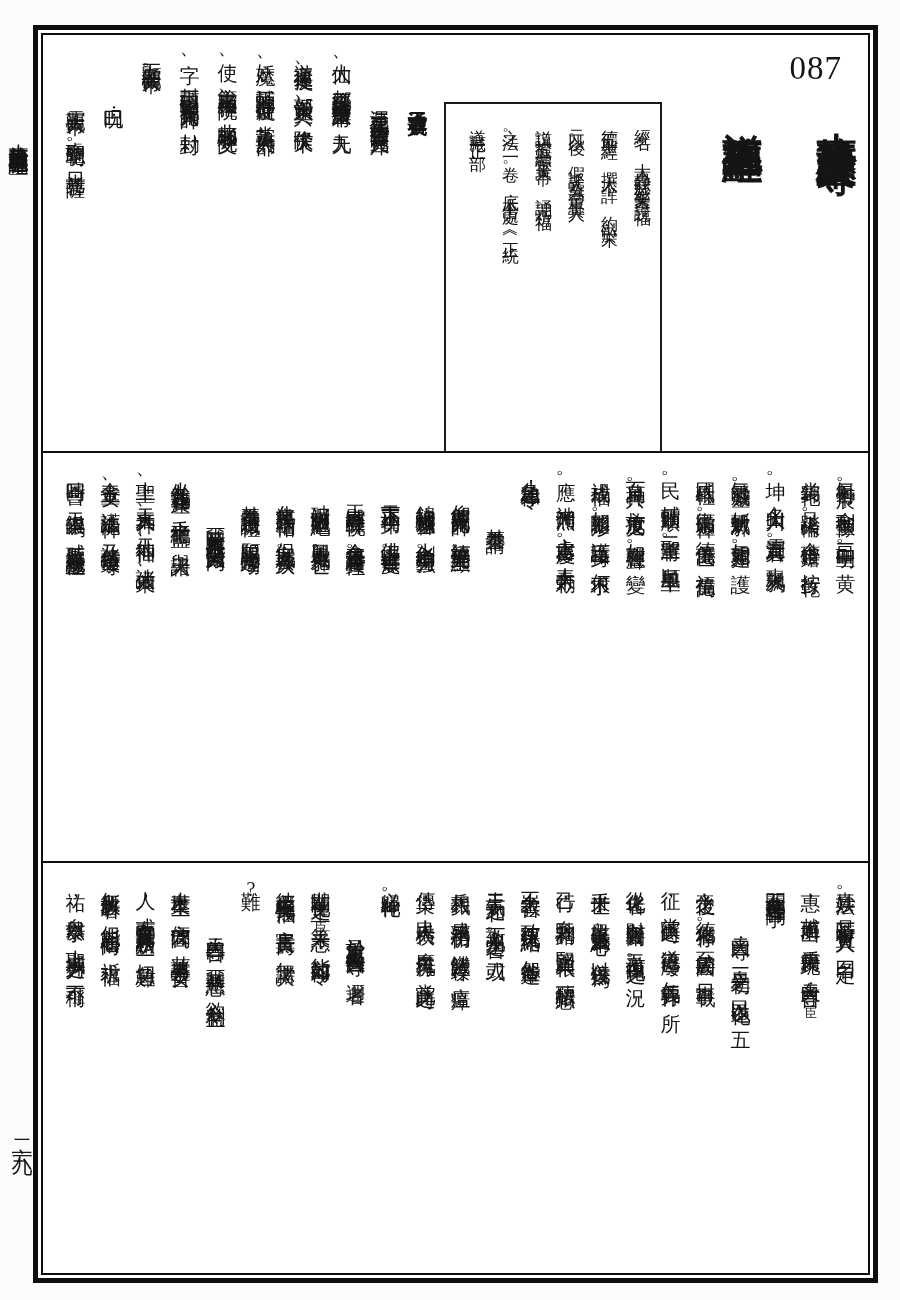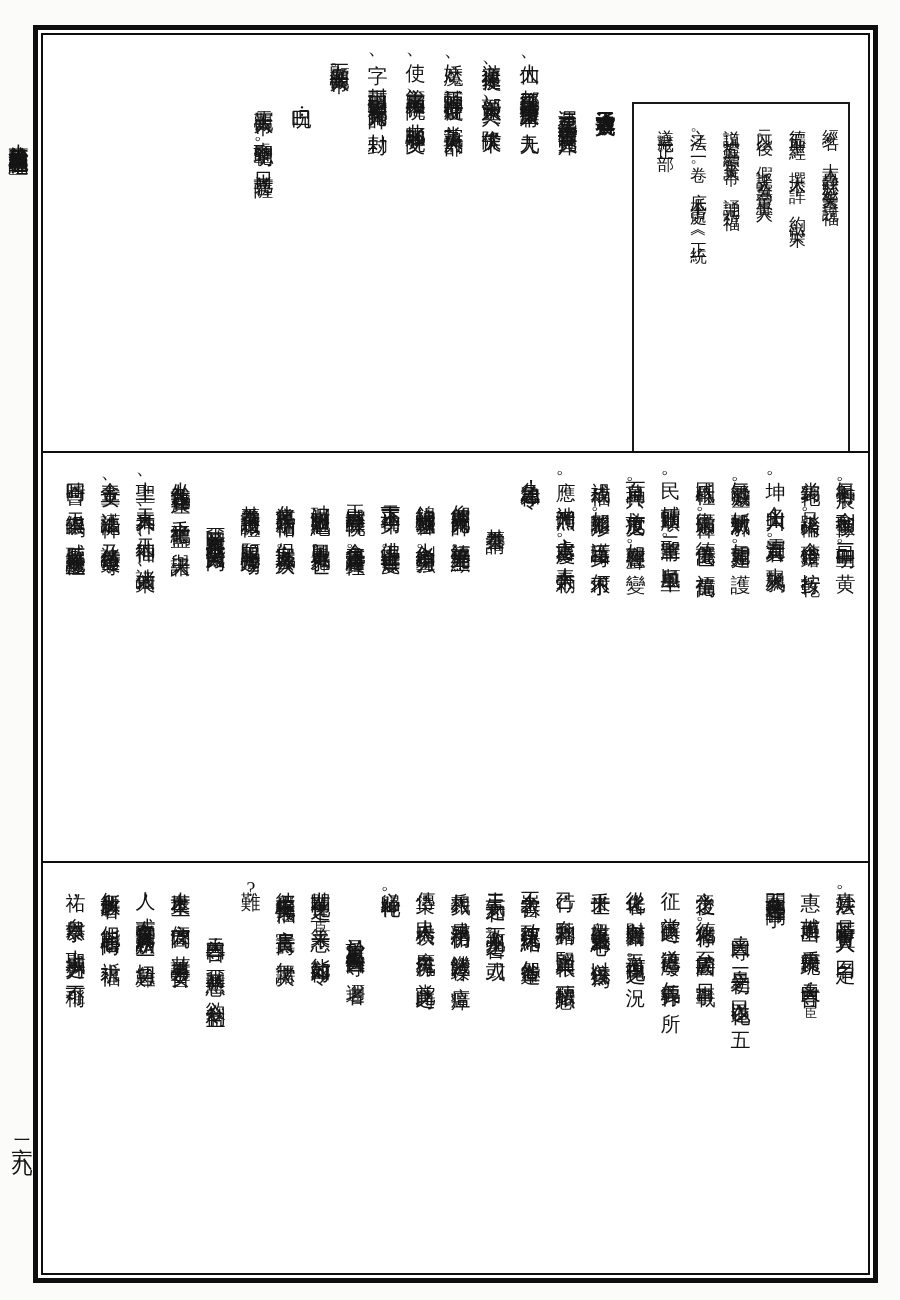--- a/index.html
+++ b/index.html
@@ -101,20 +101,25 @@
 <div class="page">
 
   <div class="margin-title">大惠静慈妙樂天尊説福德五聖經</div>
 
   <div class="folio-page-num">二六九</div>
 
   <div class="frame-outer">
     <div class="frame-inner">
 
       <section class="register register-top">
+        <div class="title-group">
+          <div class="folio-number">087</div>
+          <div class="title-col">大惠静慈妙樂天尊</div>
+          <div class="title-col">説福德五聖經</div>
+        </div>
 
         <div class="colophon-box">
             <div class="vcol"><span>經名:大惠静慈妙樂天尊説福</span></div>
             <div class="vcol"><span>德五聖經。撰人不詳,約出於宋</span></div>
             <div class="vcol"><span>元以後。假託天尊為定惠真人</span></div>
             <div class="vcol"><span>説頂禮五顯靈官大帝,誦咒祈福</span></div>
             <div class="vcol"><span>之法。一卷。底本出處:《正統</span></div>
             <div class="vcol"><span>道藏》正一部。</span></div>
           </div>
 

